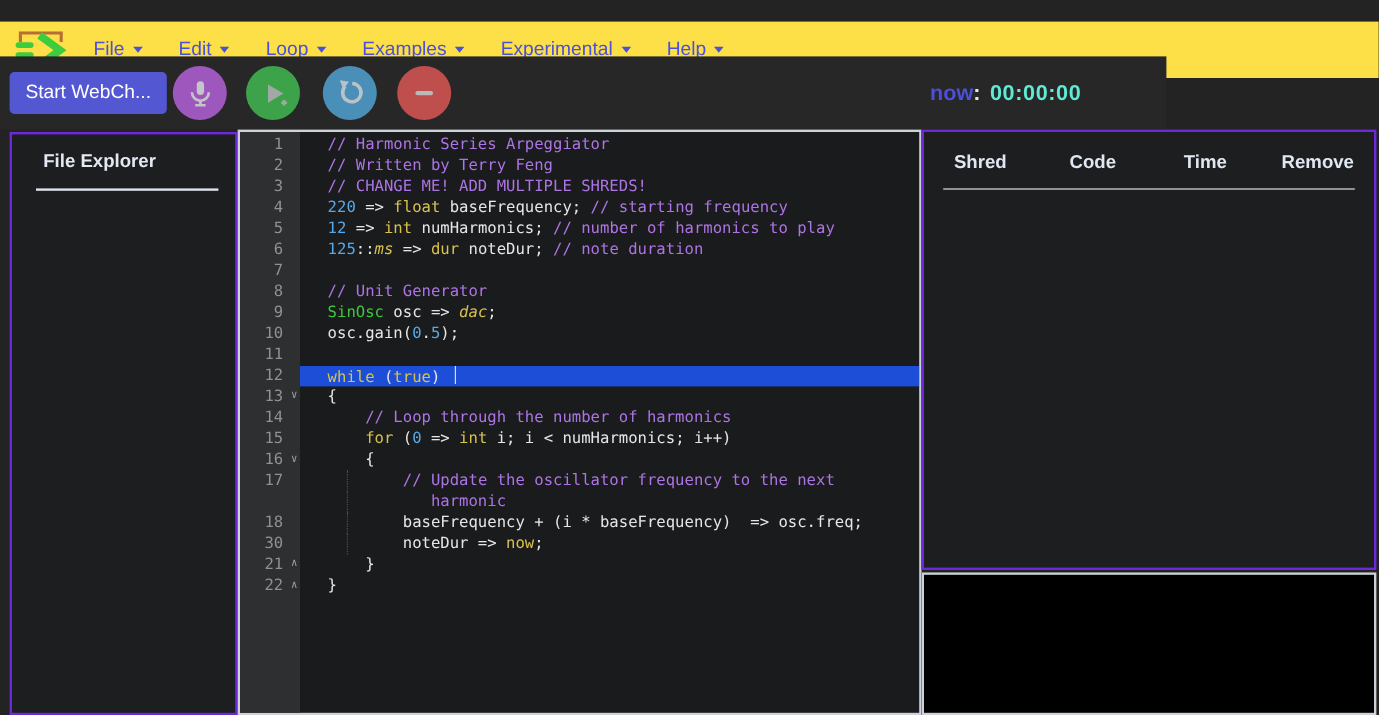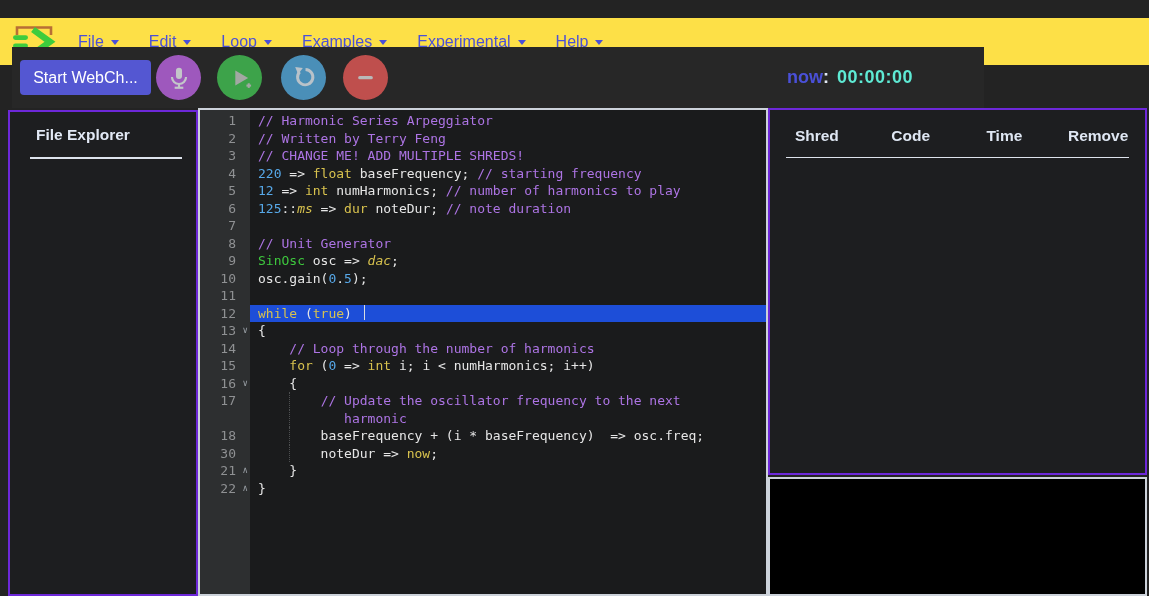--- a/index.html
+++ b/index.html
@@ -10,21 +10,21 @@
   .menubar { position:absolute; left:0; top:0; width:1149px; height:47px;
              background:#fde047; display:flex; align-items:center; padding-left:10px;margin-top:18px; }
   .logo { width:48px; height:40px; margin-right:20px; flex:0 0 auto; }
   .menu { display:flex; gap:30px; align-items:center; list-style:none; }
   .menu-item { color:#4a50d8; font-size:16px; cursor:pointer; white-space:nowrap; }
   .caret { display:inline-block; width:0; height:0; margin-left:7px;
            border-left:4.5px solid transparent; border-right:4.5px solid transparent;
            border-top:5px solid #4a50d8; vertical-align:middle; }
 
   
-  .toolbar { position:absolute; left:12px; top:47px; width:972px; height:61px; background:#272727; }
+  .toolbar { position:absolute; left:0; top:47px; width:972px; height:61px; background:#272727; }
   .start-btn { position:absolute; left:8px; top:13px; width:131px; height:35px;
                background:#5457d2; color:#ffffff; font-size:16px; border:none;
                border-radius:4px; font-family:"Liberation Sans",sans-serif; cursor:pointer; }
   .circle { position:absolute; top:8px; width:45px; height:45px; border-radius:50%;
             display:flex; align-items:center; justify-content:center; cursor:pointer; border:none; }
   .c-mic    { left:144px; background:#9e58bd; }
   .c-play   { left:205px; background:#3da34a; }
   .c-replay { left:269px; background:#4a8fb8; }
   .c-minus  { left:331px; background:#bf4f4d; }
   .now-wrap { position:absolute; left:775px; top:0; height:61px; display:flex;
@@ -45,21 +45,21 @@
   .editor { position:absolute; left:198px; top:108px; width:570px; height:488px;
             background:#1a1b1c; border:2px solid #ccd2da; overflow:hidden; }
   .gutter-bg { position:absolute; left:0; top:0; bottom:0; width:50px; background:#2d2f30; }
   .lines { position:absolute; left:0; top:2px; right:0;
            font-family:"DejaVu Sans Mono","Liberation Mono",monospace;
            font-size:13px; line-height:17.5px; }
   .row { display:flex; height:17.5px; }
   .row.hl .code { background:#1d4ed8; }
   .gnum { flex:0 0 50px; text-align:right; padding-right:14px; color:#8f9193; position:relative; }
   .fold { position:absolute; right:2px; top:0; font-size:9px; color:#9aa0a6; line-height:17.5px; }
-  .code { flex:1; padding-left:8px; white-space:pre; position:relative; color:#e6e6e6; }
+  .code { flex:1; padding-left:23px; white-space:pre; position:relative; color:#e6e6e6; }
   .code.guide::before { content:""; position:absolute; left:calc(8px + 4ch); top:0; bottom:0;
                         border-left:1px dotted #4d4f50; }
   .tk-c { color:#ad74e4; }
   .tk-n { color:#57a8e8; }
   .tk-k { color:#d8c24e; }
   .tk-i { color:#d8c24e; font-style:italic; }
   .tk-t { color:#3ec83e; }
   .tk-d { color:#e6e6e6; }
   .cursor { display:inline-block; width:1.5px; height:15px; background:#d8dde2;
             vertical-align:-2px; margin-left:4px; }

